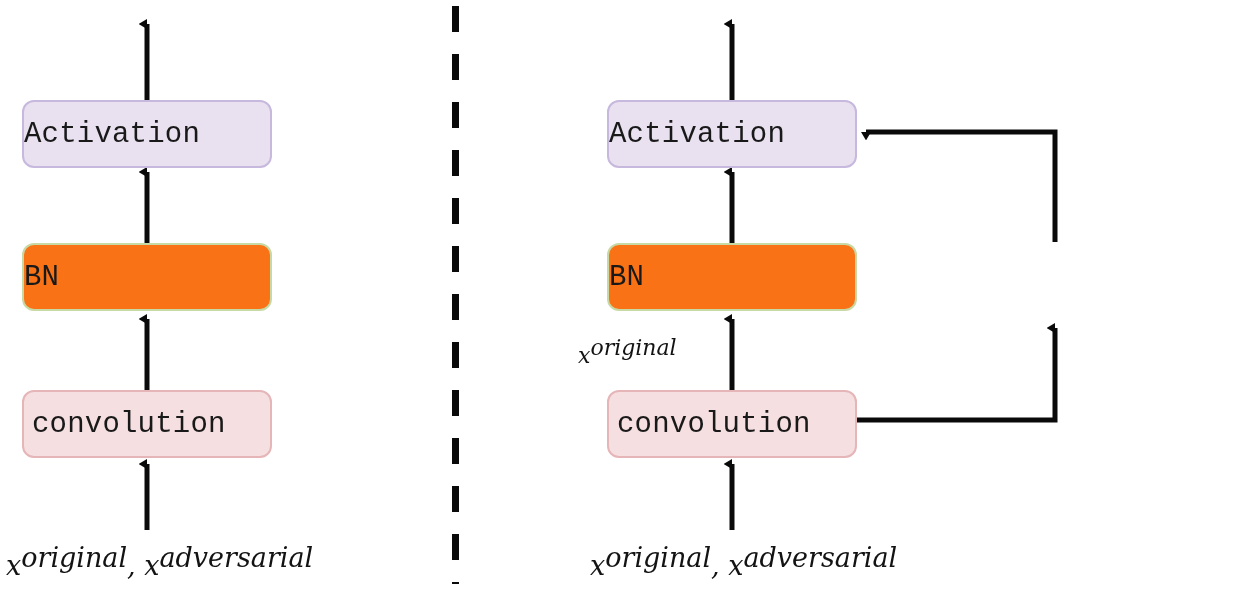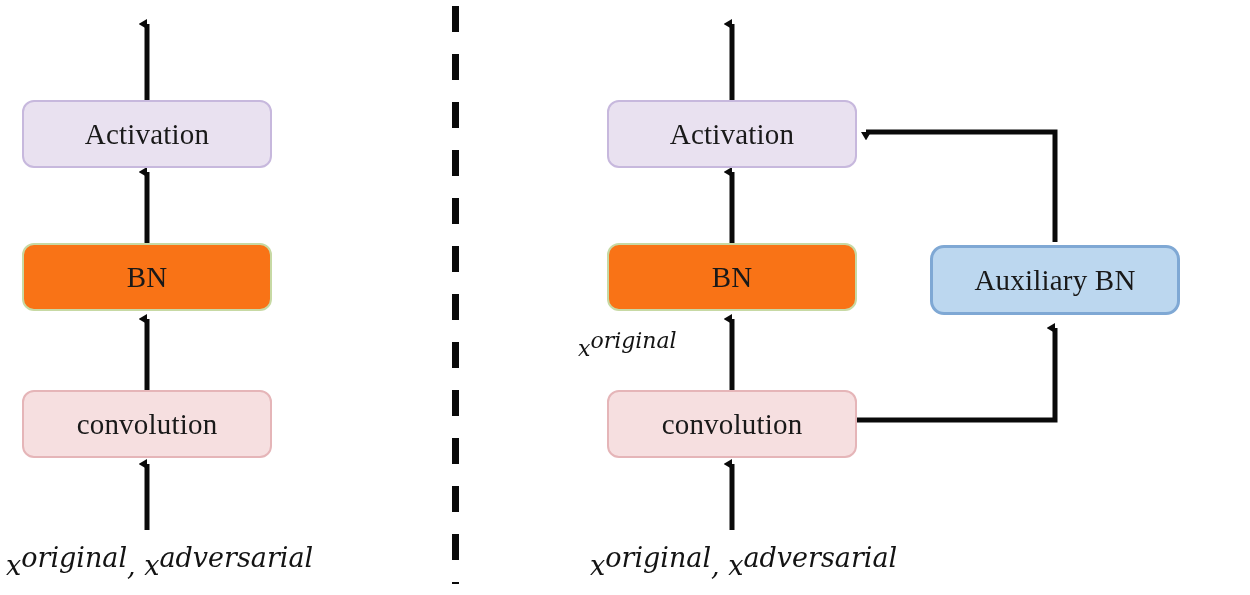--- a/index.html
+++ b/index.html
@@ -22,22 +22,22 @@
 
   
   .node {
     position: absolute;
     box-sizing: border-box;
     border-radius: 12px;
     border-width: 2px;
     border-style: solid;
     display: flex;
     align-items: center;
-    justify-content: center;
-    font-family: Liberation Serif, serif;
+    justify-content: flex-start;
+    font-family: Liberation Mono, monospace;
     color: #1a1a1a;
     letter-spacing: .2px;
     white-space: nowrap;
   }
   .node-label {
     font-size: 29px;
     line-height: 1;
     color: #191919;
   }
 
@@ -45,20 +45,21 @@
     background: #e9e1f0;
     border-color: #c7b8dd;
   }
   .node.bn {
     background: #f97316;
     border-color: #c7d9a4;
   }
   .node.conv {
     background: #f6dfe0;
     border-color: #e5b5b8;
+    padding-left: 8px;
   }
   .node.auxbn {
     background: #bcd7ef;
     border-color: #7fa8d4;
     border-width: 3px;
     border-radius: 14px;
   }
 
   
   #wires {
@@ -170,25 +171,22 @@
   </div>
 
   <div class="node bn" style="left:607px; top:243px; width:250px; height:68px;">
     <span class="node-label">BN</span>
   </div>
 
   <div class="node conv" style="left:607px; top:390px; width:250px; height:68px;">
     <span class="node-label">convolution</span>
   </div>
 
-  <div class="node auxbn" style="left:930px; top:245px; width:250px; height:70px;">
-    <span class="node-label">Auxiliary BN</span>
-  </div>
 
-  <div class="mathlabel small" style="left:578px; top:338px;">
+  <div class="mathlabel small" style="left:578px; top:345px;">
     <span class="base">x</span><span class="sup">original</span>
   </div>
 
 
   <div class="mathlabel" style="left:590px; top:552px;">
     <span class="base">x</span><span class="sup">original</span><span class="comma">, </span><span class="base">x</span><span class="sup">adversarial</span>
   </div>
 
 </div>
 

